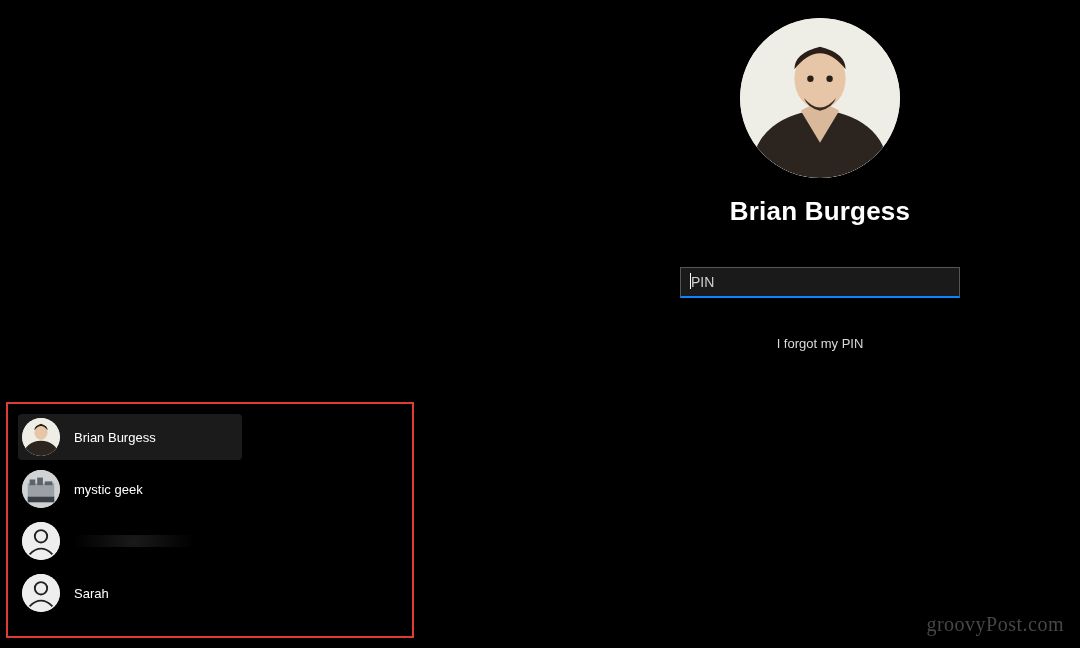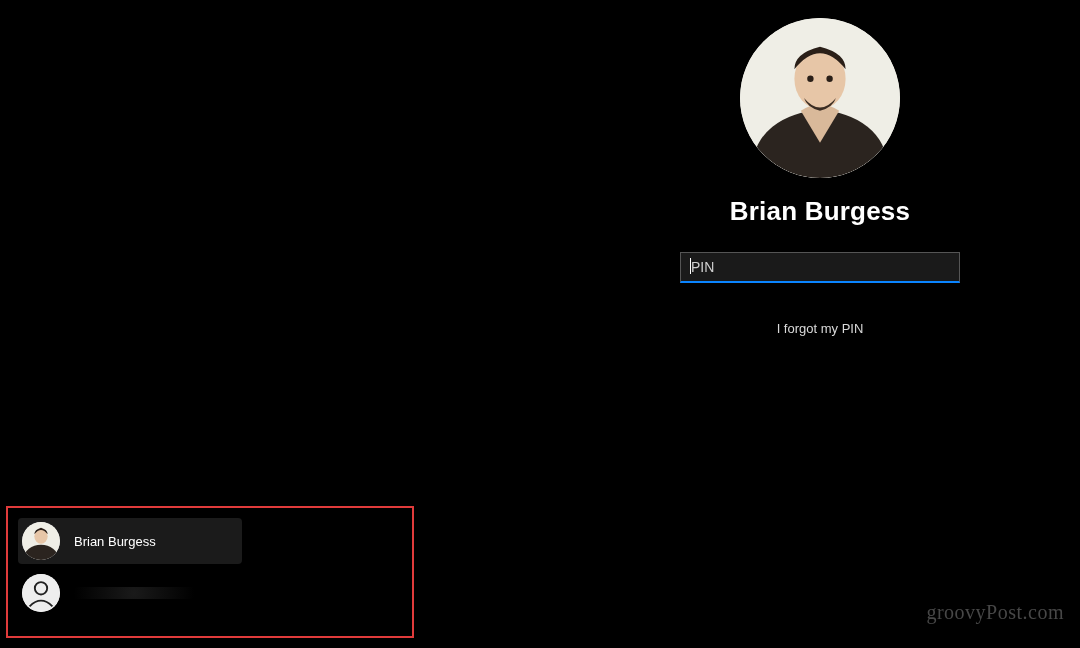--- a/index.html
+++ b/index.html
@@ -37,21 +37,21 @@
   .avatar-large svg { width: 100%; height: 100%; display: block; }
 
   .display-name {
     margin-top: 18px;
     font-size: 26px;
     font-weight: 600;
     letter-spacing: .2px;
   }
 
   .pin-input-wrap {
-    margin-top: 25px;
+    margin-top: 40px;
     width: 280px;
     position: relative;
   }
   .pin-input {
     width: 100%;
     box-sizing: border-box;
     background: #1a1a1a;
     border: 1px solid #555;
     border-bottom: 2px solid #0a84ff;
     color: #fff;
@@ -125,21 +125,21 @@
     display: inline-block;
     width: 120px;
     height: 12px;
     background: radial-gradient(circle, #1a1a1a 0%, #000 100%);
     border-radius: 2px;
   }
 
   .watermark {
     position: absolute;
     right: 16px;
-    bottom: 24px;
+    bottom: 12px;
     font-family: Georgia, "Times New Roman", serif;
     font-size: 20px;
     color: #474747;
     letter-spacing: .5px;
   }
 </style>
 </head>
 <body>
 
 <div class="login-area">
@@ -180,28 +180,51 @@
       <svg viewBox="0 0 40 40">
         <circle cx="20" cy="20" r="20" fill="#efeee6"></circle>
         <ellipse cx="20" cy="38" rx="18" ry="14" fill="#2b241f"></ellipse>
         <ellipse cx="20" cy="15" rx="7" ry="8" fill="#e7c6a7"></ellipse>
         <path d="M13 13 Q20 4 27 13 Q27 8 20 6 Q13 8 13 13Z" fill="#2a1f18"></path>
       </svg>
     </span>
     <span class="user-label">Brian Burgess</span>
   </div>
 
+  <div class="user-item">
+    <span class="user-avatar">
+      <svg viewBox="0 0 40 40">
+        <circle cx="20" cy="20" r="20" fill="#cfd3d6"></circle>
+        <rect x="6" y="14" width="28" height="14" fill="#9aa2a8"></rect>
+        <rect x="8" y="10" width="6" height="6" fill="#5c6469"></rect>
+        <rect x="16" y="8" width="6" height="8" fill="#5c6469"></rect>
+        <rect x="24" y="12" width="8" height="4" fill="#5c6469"></rect>
+        <rect x="6" y="28" width="28" height="6" fill="#3a4045"></rect>
+      </svg>
+    </span>
+    <span class="user-label">mystic geek</span>
+  </div>
 
   <div class="user-item">
     <span class="user-avatar generic">
       <svg viewBox="0 0 40 40">
         <circle cx="20" cy="20" r="20" fill="#eeeeee"></circle>
         <circle cx="20" cy="15" r="6.5" fill="none" stroke="#222" stroke-width="2"></circle>
         <path d="M8 34 Q20 22 32 34" fill="none" stroke="#222" stroke-width="2"></path>
       </svg>
     </span>
     <span class="user-label redacted"></span>
   </div>
 
+  <div class="user-item">
+    <span class="user-avatar generic">
+      <svg viewBox="0 0 40 40">
+        <circle cx="20" cy="20" r="20" fill="#eeeeee"></circle>
+        <circle cx="20" cy="15" r="6.5" fill="none" stroke="#222" stroke-width="2"></circle>
+        <path d="M8 34 Q20 22 32 34" fill="none" stroke="#222" stroke-width="2"></path>
+      </svg>
+    </span>
+    <span class="user-label">Sarah</span>
+  </div>
 
 </div>
 
 <div class="watermark">groovyPost.com</div>
 
 </body></html>

